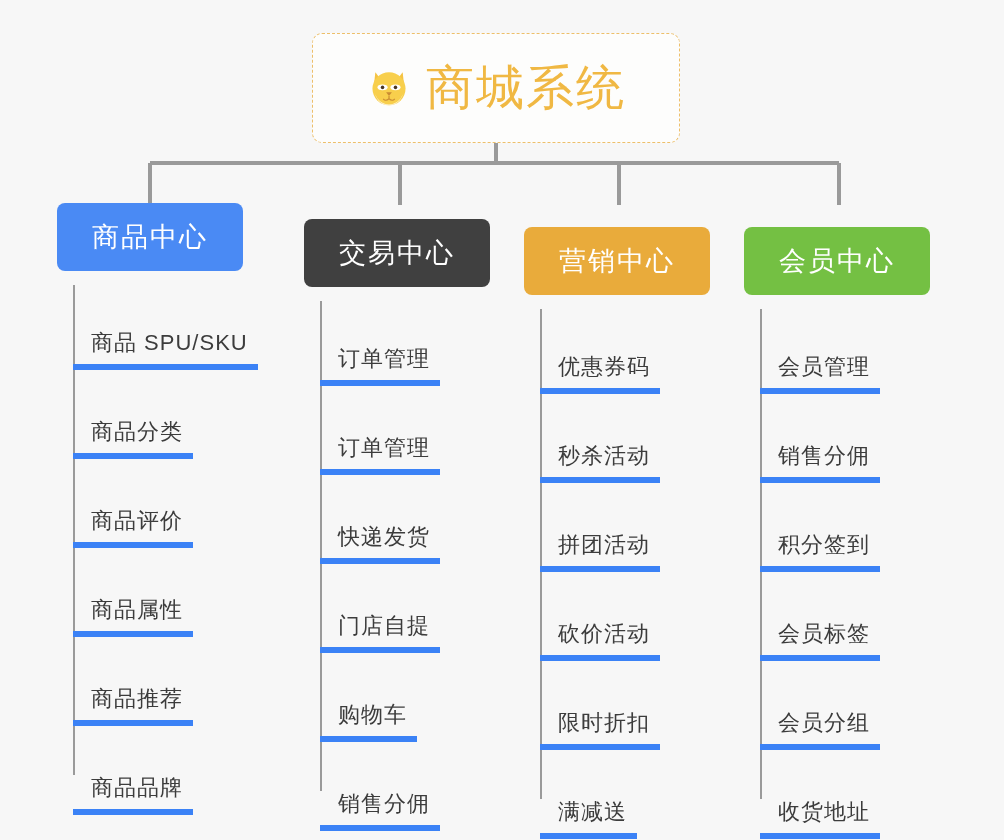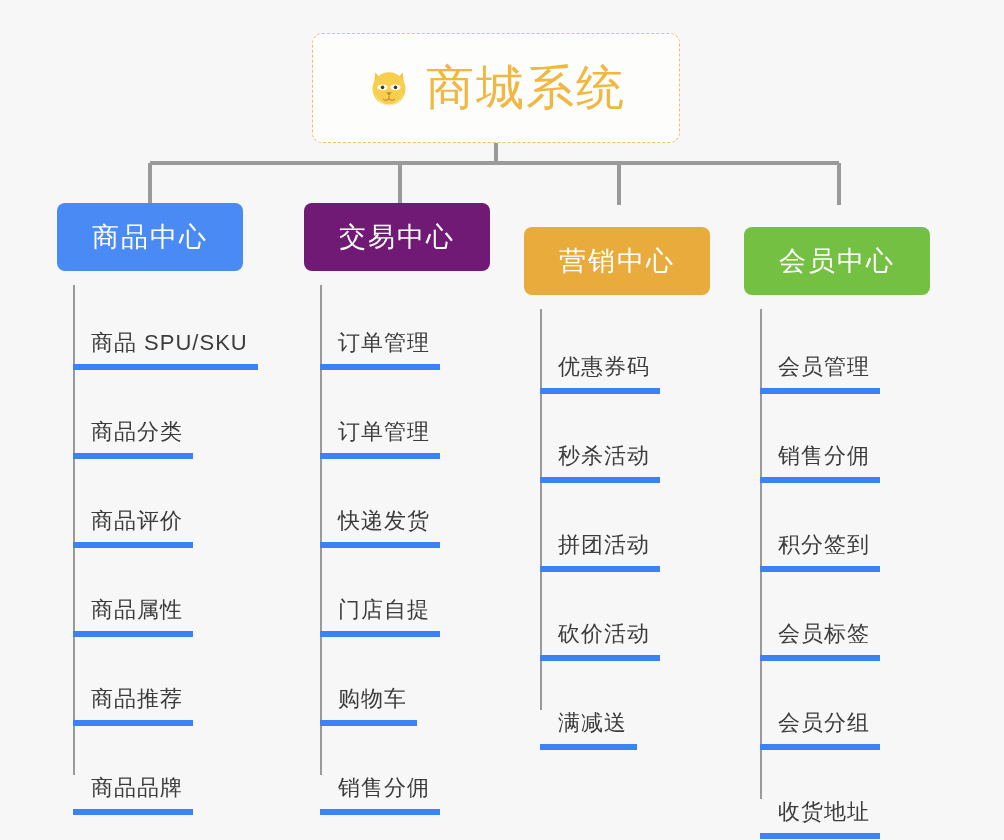--- a/index.html
+++ b/index.html
@@ -193,21 +193,21 @@
       <div class="leaf">
           <span class="leaf-text">商品推荐</span>
         </div>
       <div class="leaf">
           <span class="leaf-text">商品品牌</span>
         </div>
     </div>
   </div>
 
   <div class="column col-1">
-    <div class="cat-box" style="background: #701a75;">
+    <div class="cat-box" style="background: #404040; margin-top: 16px;">
       <span>交易中心</span>
     </div>
     <div class="leaf-list">
       <div class="leaf">
           <span class="leaf-text">订单管理</span>
         </div>
       <div class="leaf">
           <span class="leaf-text">订单管理</span>
         </div>
       <div class="leaf">
@@ -236,20 +236,23 @@
       <div class="leaf">
           <span class="leaf-text">秒杀活动</span>
         </div>
       <div class="leaf">
           <span class="leaf-text">拼团活动</span>
         </div>
       <div class="leaf">
           <span class="leaf-text">砍价活动</span>
         </div>
       <div class="leaf">
+          <span class="leaf-text">限时折扣</span>
+        </div>
+      <div class="leaf">
           <span class="leaf-text">满减送</span>
         </div>
     </div>
   </div>
 
   <div class="column col-3">
     <div class="cat-box" style="background: rgb(116, 192, 67); margin-top: 24px;">
       <span>会员中心</span>
     </div>
     <div class="leaf-list">

